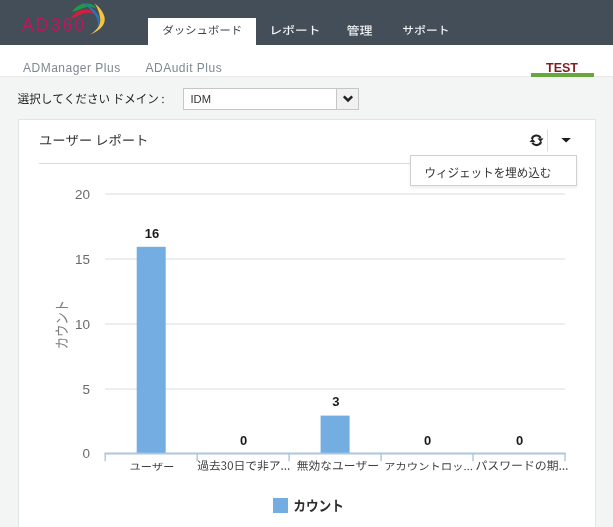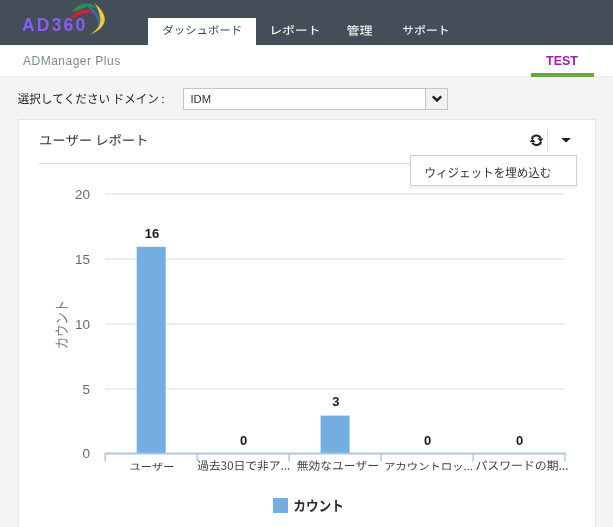--- a/index.html
+++ b/index.html
@@ -1,20 +1,20 @@
 <!DOCTYPE html>
 <html><head><meta charset="utf-8"><style>
 *{margin:0;padding:0;box-sizing:border-box}
 html,body{width:613px;height:527px;overflow:hidden;background:#f3f5f5;
 font-family:"Liberation Sans",sans-serif;position:relative}
 .abs{position:absolute}
 </style></head><body>
 <div class="abs" style="left:0;top:0;width:613px;height:45px;background:#434e58"></div>
 <div class="abs" style="left:147.5px;top:17.5px;width:108.5px;height:27.5px;background:#fff"></div>
-<div class="abs" style="left:22px;top:15px;color:#8b5cf6;font-size:17.5px;font-weight:bold;letter-spacing:2.2px;line-height:20px">AD360</div>
+<div class="abs" style="left:22px;top:15px;color:#be185d;font-size:17.5px;font-weight:normal;letter-spacing:2.2px;line-height:20px">AD360</div>
 <svg class="abs" style="left:60px;top:0" width="50" height="40" viewBox="0 0 50 40">
 <path d="M10.6,18.8 C13.6,12.9 19.2,9.5 24.8,9.4 C29.4,9.4 33.0,11.3 34.6,14.4 C30.8,12.3 26.4,12.1 22.2,13.9 C18.1,15.5 13.5,17.7 10.6,18.8 Z" fill="#d0203d"></path>
 <path d="M12.2,11.6 C15.8,6.2 21.8,3.1 27.4,3.5 C32.0,3.9 35.4,6.0 36.4,8.8 C32.0,6.2 27.2,6.0 22.6,8.2 C18.8,9.9 15.0,11.2 12.2,11.6 Z" fill="#1f9a46"></path>
 <path d="M34.6,3.6 C39.8,7.4 43.6,12.4 44.6,17.6 C45.6,23.6 41.4,30.6 29.6,34.8 C37.8,30.2 40.8,24.4 40.2,18.6 C39.6,13.2 37.4,7.8 34.6,3.6 Z" fill="#f4c43b"></path>
 <path d="M20.2,2.2 C27.0,3.8 33.6,8.2 37.4,13.8 C40.6,18.6 40.8,23.2 37.4,26.8 C38.8,22.2 37.4,18.0 34.0,13.7 C30.3,8.9 25.6,4.6 20.2,2.2 Z" fill="#2e71b8"></path>
 </svg>
 <svg class="abs" style="left:160.8px;top:23.2px;" width="81.7" height="13.8" viewBox="0 0 81.7 13.8">
     <g transform="translate(1.32,11.00) scale(0.11408,0.10641)">
       <path d="M87.5 -84.6 82.2 -82.4C85.0 -78.6 88.3 -73.0 90.5 -68.6L95.8 -71.0C94.0 -74.7 90.1 -81.0 87.5 -84.6ZM50.4 -76.2 41.3 -79.1C40.7 -76.5 39.1 -73.0 38.1 -71.2C33.5 -62.1 23.2 -47.0 6.0 -36.3L12.7 -31.2C23.9 -38.9 32.8 -48.7 39.2 -57.6H73.0C71.0 -49.4 65.9 -38.7 59.4 -29.9C52.4 -34.8 44.9 -39.7 38.3 -43.5L32.9 -37.9C39.3 -33.9 47.0 -28.7 54.1 -23.5C45.2 -13.8 32.3 -4.6 15.4 0.5L22.6 6.8C39.5 0.5 51.8 -8.7 60.7 -18.6C64.9 -15.4 68.6 -12.3 71.6 -9.6L77.5 -16.5C74.3 -19.1 70.4 -22.1 66.1 -25.2C73.6 -35.4 79.1 -47.1 81.8 -56.4C82.3 -58.0 83.3 -60.3 84.1 -61.7L79.4 -64.5L84.7 -66.9C82.6 -71.0 79.0 -77.0 76.5 -80.6L71.2 -78.3C73.9 -74.6 77.2 -68.7 79.2 -64.7L77.5 -65.7C75.9 -65.1 73.6 -64.8 70.9 -64.8H43.9L45.9 -68.3C46.9 -70.2 48.7 -73.6 50.4 -76.2Z M148.3 -57.6 141.0 -55.1C143.0 -50.6 147.7 -37.9 148.8 -33.4L156.2 -36.0C154.9 -40.4 150.0 -53.6 148.3 -57.6ZM184.5 -52.0 175.9 -54.7C174.4 -41.9 169.2 -29.2 162.1 -20.5C153.9 -10.2 141.2 -2.6 129.6 0.8L136.2 7.5C147.4 3.2 159.6 -4.5 168.8 -16.3C176.0 -25.3 180.3 -36.0 183.0 -47.0C183.4 -48.3 183.8 -49.9 184.5 -52.0ZM125.1 -52.6 117.7 -49.7C119.6 -46.2 125.1 -32.4 126.6 -27.2L134.2 -30.0C132.3 -35.2 127.1 -48.3 125.1 -52.6Z M230.1 -76.8 225.6 -70.1C231.5 -66.7 242.3 -59.5 247.1 -55.9L251.8 -62.7C247.5 -65.9 236.0 -73.5 230.1 -76.8ZM215.1 -5.3 219.7 2.8C229.0 0.9 242.8 -3.8 252.9 -9.6C268.8 -19.0 282.7 -31.9 291.3 -45.4L286.5 -53.6C278.4 -39.5 265.2 -26.5 248.6 -17.0C238.5 -11.2 226.1 -7.2 215.1 -5.3ZM215.0 -54.3 210.6 -47.5C216.6 -44.4 227.5 -37.4 232.4 -33.8L237.0 -40.8C232.6 -44.0 220.9 -51.1 215.0 -54.3Z M314.9 -9.1V-0.8C317.8 -1.0 320.1 -1.1 323.2 -1.1C328.1 -1.1 372.3 -1.1 378.0 -1.1C380.1 -1.1 383.8 -1.0 385.6 -0.9V-9.0C383.5 -8.8 379.9 -8.7 377.7 -8.7H367.9C369.3 -17.8 372.2 -37.7 373.0 -44.5C373.1 -45.3 373.4 -46.6 373.7 -47.6L367.6 -50.5C366.7 -50.1 364.2 -49.8 362.6 -49.8C357.1 -49.8 336.1 -49.8 332.2 -49.8C329.7 -49.8 326.7 -50.1 324.3 -50.4V-42.0C326.8 -42.1 329.4 -42.3 332.3 -42.3C335.1 -42.3 357.9 -42.3 364.1 -42.3C363.8 -36.6 360.9 -17.1 359.4 -8.7H323.2C320.2 -8.7 317.3 -8.9 314.9 -9.1Z M475.2 -79.0 469.9 -76.8C472.6 -73.0 475.8 -67.3 477.8 -63.2L483.2 -65.6C481.1 -69.7 477.7 -75.5 475.2 -79.0ZM487.0 -81.9 481.7 -79.6C484.5 -75.9 487.6 -70.5 489.8 -66.2L495.2 -68.6C493.3 -72.3 489.6 -78.2 487.0 -81.9ZM432.2 -36.7 425.2 -40.1C421.3 -32.0 412.7 -20.1 406.1 -13.9L413.0 -9.3C418.6 -15.4 428.0 -28.1 432.2 -36.7ZM474.0 -40.0 467.2 -36.4C472.5 -30.1 480.0 -17.6 483.9 -9.8L491.3 -13.9C487.3 -21.1 479.3 -33.6 474.0 -40.0ZM409.2 -60.2V-51.8C411.9 -52.0 414.7 -52.1 417.7 -52.1H445.5V-51.4C445.5 -46.6 445.5 -12.5 445.5 -7.0C445.4 -4.4 444.3 -3.2 441.6 -3.2C439.0 -3.2 434.4 -3.6 430.1 -4.4L430.8 3.6C434.8 4.0 440.8 4.3 445.0 4.3C451.0 4.3 453.6 1.6 453.6 -3.7C453.6 -10.8 453.6 -43.2 453.6 -51.4V-52.1H480.1C482.5 -52.1 485.5 -52.1 488.2 -51.9V-60.2C485.7 -59.9 482.4 -59.7 480.0 -59.7H453.6V-69.9C453.6 -72.1 453.9 -75.7 454.2 -77.1H444.8C445.2 -75.6 445.5 -72.2 445.5 -70.0V-59.7H417.7C414.5 -59.7 412.0 -59.9 409.2 -60.2Z M510.2 -43.3V-33.5C513.3 -33.8 518.6 -34.0 524.1 -34.0C531.6 -34.0 571.5 -34.0 579.0 -34.0C583.5 -34.0 587.7 -33.6 589.7 -33.5V-43.3C587.5 -43.1 583.9 -42.8 578.9 -42.8C571.5 -42.8 531.5 -42.8 524.1 -42.8C518.5 -42.8 513.2 -43.1 510.2 -43.3Z M665.6 -72.0 660.1 -69.5C663.4 -65.0 666.5 -59.5 669.0 -54.3L674.7 -56.9C672.4 -61.6 668.1 -68.3 665.6 -72.0ZM677.7 -77.0 672.2 -74.4C675.6 -70.0 678.8 -64.7 681.5 -59.4L687.1 -62.2C684.7 -66.8 680.3 -73.5 677.7 -77.0ZM630.5 -7.5C630.5 -3.8 630.3 1.1 629.9 4.3H639.5C639.2 1.1 638.9 -4.3 638.9 -7.5V-40.4C650.0 -37.0 667.3 -30.3 678.1 -24.4L681.6 -32.9C671.0 -38.2 652.1 -45.3 638.9 -49.3V-65.7C638.9 -68.7 639.2 -73.0 639.6 -76.1H629.7C630.3 -73.0 630.5 -68.5 630.5 -65.7C630.5 -57.3 630.5 -13.1 630.5 -7.5Z" fill="#39424a"></path>
     </g>
@@ -28,31 +28,32 @@
     <g transform="translate(1.57,11.82) scale(0.12958,0.11551)">
       <path d="M22.6 -43.8V8.5H31.6V5.4H75.6V8.4H85.0V-16.8H31.6V-22.7H78.0V-43.8ZM75.6 -1.7H31.6V-9.7H75.6ZM57.9 -85.0C55.8 -79.9 52.5 -74.9 48.6 -70.8V-77.1H24.1C25.1 -78.9 26.0 -80.8 26.8 -82.7L17.9 -85.0C14.8 -77.3 9.3 -69.4 3.3 -64.4C5.5 -63.2 9.2 -60.7 11.0 -59.2C13.9 -62.0 16.8 -65.5 19.4 -69.4H22.5C24.5 -66.0 26.4 -62.0 27.2 -59.4L35.7 -61.9C35.0 -63.9 33.6 -66.7 32.0 -69.4H47.3C45.8 -68.0 44.2 -66.6 42.6 -65.5L45.7 -63.9H45.2V-56.4H7.7V-37.1H16.6V-49.2H83.9V-37.1H93.2V-56.4H54.3V-63.9H54.2C55.8 -65.6 57.4 -67.4 59.0 -69.4H66.1C68.8 -66.0 71.4 -61.9 72.6 -59.2L81.2 -61.8C80.2 -63.9 78.4 -66.8 76.4 -69.4H96.0V-77.1H64.1C65.1 -79.0 66.1 -80.9 66.9 -82.8ZM31.6 -36.8H68.6V-29.7H31.6Z M149.2 -53.4H162.4V-42.4H149.2ZM170.5 -53.4H183.4V-42.4H170.5ZM149.2 -71.9H162.4V-61.0H149.2ZM170.5 -71.9H183.4V-61.0H170.5ZM132.3 -3.4V5.2H197.0V-3.4H171.2V-15.4H193.7V-24.0H171.2V-34.3H192.4V-80.0H140.6V-34.3H161.6V-24.0H139.7V-15.4H161.6V-3.4ZM103.0 -11.1 105.3 -1.4C114.4 -4.4 126.2 -8.4 137.1 -12.1L135.5 -21.1L125.0 -17.7V-40.5H134.7V-49.2H125.0V-69.3H136.2V-78.1H104.1V-69.3H116.0V-49.2H105.1V-40.5H116.0V-14.9C111.2 -13.4 106.7 -12.1 103.0 -11.1Z" fill="#f3f5f6"></path>
     </g>
   </svg>
 <svg class="abs" style="left:400.5px;top:23.2px;" width="48.9" height="13.8" viewBox="0 0 48.9 13.8">
     <g transform="translate(1.25,11.22) scale(0.11834,0.10769)">
       <path d="M6.3 -59.1V-48.2C7.9 -48.4 12.0 -48.6 16.7 -48.6H26.5V-33.6C26.5 -29.4 26.1 -25.3 26.0 -23.9H37.1C36.9 -25.3 36.6 -29.5 36.6 -33.6V-48.6H63.0V-44.6C63.0 -18.1 54.2 -9.5 35.5 -2.6L44.0 5.4C67.4 -5.1 73.2 -19.4 73.2 -45.2V-48.6H82.7C87.5 -48.6 91.0 -48.5 92.6 -48.3V-58.9C90.7 -58.6 87.5 -58.3 82.6 -58.3H73.2V-69.9C73.2 -73.9 73.6 -77.1 73.8 -78.6H62.5C62.7 -77.2 63.0 -73.9 63.0 -69.9V-58.3H36.6V-69.8C36.6 -73.5 37.0 -76.5 37.2 -77.8H25.9C26.3 -75.2 26.5 -72.3 26.5 -69.8V-58.3H16.7C12.1 -58.3 7.6 -58.8 6.3 -59.1Z M176.4 -74.4C176.4 -77.7 179.0 -80.4 182.3 -80.4C185.6 -80.4 188.3 -77.7 188.3 -74.4C188.3 -71.1 185.6 -68.4 182.3 -68.4C179.0 -68.4 176.4 -71.1 176.4 -74.4ZM171.1 -74.4C171.1 -68.2 176.1 -63.2 182.3 -63.2C188.5 -63.2 193.6 -68.2 193.6 -74.4C193.6 -80.6 188.5 -85.6 182.3 -85.6C176.1 -85.6 171.1 -80.6 171.1 -74.4ZM133.0 -36.3 124.1 -40.6C120.1 -32.3 111.8 -20.8 105.2 -14.6L113.8 -8.7C119.4 -14.7 128.6 -27.6 133.0 -36.3ZM175.3 -40.7 166.7 -36.0C171.8 -29.8 179.2 -17.5 183.3 -9.3L192.5 -14.5C188.5 -21.7 180.6 -34.3 175.3 -40.7ZM109.0 -61.4V-50.9C111.7 -51.1 114.9 -51.2 118.0 -51.2H144.7V-50.8C144.7 -46.0 144.7 -13.0 144.7 -8.3C144.6 -5.6 143.5 -4.6 140.9 -4.6C138.3 -4.6 133.8 -4.9 129.5 -5.7L130.4 4.2C134.9 4.7 140.8 4.9 145.5 4.9C152.1 4.9 154.9 1.8 154.9 -3.6C154.9 -11.3 154.9 -42.6 154.9 -50.8V-51.2H180.1C182.6 -51.2 186.0 -51.2 188.9 -51.0V-61.4C186.3 -61.0 182.6 -60.8 180.0 -60.8H154.9V-70.0C154.9 -72.3 155.4 -76.5 155.7 -77.9H143.9C144.3 -76.3 144.7 -72.5 144.7 -70.1V-60.8H117.9C114.8 -60.8 111.8 -61.1 109.0 -61.4Z M209.7 -44.6V-32.2C213.1 -32.5 219.1 -32.7 224.6 -32.7C233.9 -32.7 270.8 -32.7 279.0 -32.7C283.4 -32.7 288.0 -32.3 290.2 -32.2V-44.6C287.7 -44.4 283.8 -44.0 279.0 -44.0C270.9 -44.0 233.9 -44.0 224.6 -44.0C219.2 -44.0 213.0 -44.4 209.7 -44.6Z M332.7 -9.2C332.7 -5.3 332.4 0.1 331.9 3.6H344.2C343.7 0.0 343.4 -6.1 343.4 -9.2V-40.1C354.4 -36.5 370.7 -30.2 381.2 -24.5L385.7 -35.4C375.7 -40.3 356.7 -47.4 343.4 -51.4V-67.0C343.4 -70.5 343.8 -74.9 344.1 -78.2H331.8C332.4 -74.8 332.7 -70.2 332.7 -67.0C332.7 -58.6 332.7 -15.6 332.7 -9.2Z" fill="#f3f5f6"></path>
     </g>
   </svg>
 <div class="abs" style="left:0;top:45px;width:613px;height:32px;background:#fff;border-bottom:1px solid #e8eaea"></div>
-<div class="abs" style="left:0;top:45px;width:572px;height:32px;color:#7e8891;font-size:12px;line-height:32px;letter-spacing:0.5px">
+<div class="abs" style="left:0;top:52px;width:572px;height:32px;color:#7e8891;font-size:12px;line-height:32px;letter-spacing:0.5px">
     <span style="position:absolute;left:23px">ADManager Plus</span>
-    <span style="position:absolute;left:546px;color:#a21caf;font-weight:bold;font-size:12.5px;letter-spacing:0px">TEST</span>
+    <span style="position:absolute;left:145.5px">ADAudit Plus</span>
+    <span style="position:absolute;left:546px;color:#7f1d1d;font-weight:bold;font-size:12.5px;letter-spacing:0px">TEST</span>
   </div>
 <div class="abs" style="left:531px;top:73px;width:63px;height:4px;background:#68a73e"></div>
 <svg class="abs" style="left:16.1px;top:91.4px;" width="149.8" height="15.2" viewBox="0 0 149.8 15.2">
     <g transform="translate(1.61,12.20) scale(0.11554,0.12148)">
       <path d="M5.0 -77.8C10.8 -72.9 17.3 -65.6 20.0 -60.7L26.3 -64.9C23.4 -69.9 16.8 -76.9 10.8 -81.6ZM68.0 -15.9C74.9 -12.3 82.2 -7.6 86.3 -3.9L93.6 -7.1C88.9 -10.9 80.6 -15.7 73.4 -19.2ZM49.6 -19.4C45.1 -15.4 37.7 -11.5 30.9 -8.9C32.5 -7.8 35.2 -5.4 36.4 -4.2C43.1 -7.3 51.1 -12.2 56.3 -17.1ZM23.9 -44.5H4.5V-37.5H16.8V-11.4C12.4 -7.3 7.5 -3.0 3.4 0.0L7.3 7.2C12.1 2.7 16.6 -1.6 20.9 -6.0C27.1 2.0 36.3 5.5 49.6 6.0C60.9 6.4 82.8 6.2 94.2 5.8C94.5 3.6 95.6 0.3 96.5 -1.4C84.3 -0.6 60.7 -0.3 49.4 -0.7C37.6 -1.2 28.7 -4.6 23.9 -12.1ZM69.7 -49.0V-41.7H53.3V-49.0H46.2V-41.7H31.4V-35.9H46.2V-26.4H28.2V-20.5H95.2V-26.4H76.9V-35.9H92.1V-41.7H76.9V-49.0ZM53.3 -35.9H69.7V-26.4H53.3ZM31.8 -68.4V-57.9C31.8 -51.8 33.8 -50.3 41.2 -50.3C42.7 -50.3 52.1 -50.3 53.7 -50.3C58.9 -50.3 60.8 -52.0 61.5 -58.5C59.6 -58.9 57.2 -59.7 55.9 -60.6C55.6 -56.2 55.2 -55.6 52.8 -55.6C50.9 -55.6 43.3 -55.6 41.9 -55.6C38.7 -55.6 38.2 -56.0 38.2 -57.9V-63.1H58.0V-80.1H30.1V-74.9H51.5V-68.4ZM64.7 -68.4V-58.0C64.7 -51.8 66.8 -50.3 74.3 -50.3C75.9 -50.3 86.1 -50.3 87.8 -50.3C93.1 -50.3 95.1 -52.1 95.7 -58.8C93.9 -59.3 91.5 -60.0 90.2 -61.0C89.8 -56.3 89.4 -55.6 86.9 -55.6C84.8 -55.6 76.6 -55.6 75.0 -55.6C71.7 -55.6 71.1 -56.0 71.1 -58.0V-63.1H90.7V-80.1H62.8V-74.9H84.1V-68.4Z M145.6 -78.3V-44.2C145.6 -29.2 144.4 -10.2 131.7 3.0C133.3 3.9 136.2 6.6 137.4 8.0C149.4 -4.3 152.3 -22.7 152.9 -37.9H165.4C169.8 -16.9 178.0 -0.1 192.5 8.2C193.7 6.1 196.1 3.1 197.8 1.6C184.7 -5.0 176.8 -20.0 172.8 -37.9H192.3V-78.3ZM153.0 -71.2H184.8V-45.0H153.0ZM103.3 -31.2 105.2 -23.9 119.6 -27.5V-1.1C119.6 0.5 119.0 1.0 117.4 1.1C116.0 1.1 111.1 1.2 105.7 1.0C106.7 3.0 107.8 6.1 108.1 8.0C115.7 8.0 120.1 7.8 122.9 6.6C125.7 5.4 126.8 3.4 126.8 -1.1V-29.3L141.2 -33.0L140.5 -39.8L126.8 -36.5V-56.6H140.5V-63.6H126.8V-84.0H119.6V-63.6H104.6V-56.6H119.6V-34.8Z M234.0 -77.9 223.9 -78.0C224.5 -75.1 224.7 -71.5 224.7 -67.8C224.7 -57.3 223.7 -32.0 223.7 -17.2C223.7 -0.9 233.6 5.1 248.0 5.1C270.0 5.1 282.9 -7.5 289.8 -17.0L284.1 -23.8C276.9 -13.4 266.6 -3.1 248.3 -3.1C238.8 -3.1 231.9 -7.0 231.9 -18.0C231.9 -32.9 232.6 -56.5 233.1 -67.8C233.2 -71.1 233.5 -74.6 234.0 -77.9Z M308.5 -66.4 309.4 -57.7C320.2 -60.0 345.7 -62.4 356.4 -63.6C347.2 -58.1 337.7 -45.4 337.7 -29.8C337.7 -7.5 358.8 2.4 377.3 3.1L380.2 -5.2C363.9 -5.8 345.7 -12.0 345.7 -31.6C345.7 -43.4 354.4 -58.6 368.6 -63.2C373.7 -64.7 382.5 -64.8 388.2 -64.8V-72.8C381.5 -72.5 372.1 -72.0 361.2 -71.0C342.8 -69.5 323.9 -67.6 317.4 -66.9C315.5 -66.7 312.3 -66.5 308.5 -66.4Z M470.4 -73.8 463.0 -80.4C461.8 -78.5 459.3 -75.7 457.3 -73.7C450.5 -66.8 435.3 -54.8 427.8 -48.5C418.8 -40.9 417.6 -36.6 427.1 -28.7C436.4 -21.0 451.6 -8.0 458.6 -0.8C461.1 1.6 463.4 4.1 465.5 6.5L472.6 -0.1C462.0 -10.7 444.3 -25.0 435.2 -32.4C428.8 -37.8 428.9 -39.4 434.9 -44.5C442.3 -50.7 456.7 -62.1 463.5 -68.1C465.2 -69.5 468.3 -72.1 470.4 -73.8Z M550.7 -46.8V-39.3C556.9 -40.0 563.0 -40.4 569.3 -40.4C575.1 -40.4 581.0 -39.9 586.1 -39.2L586.3 -46.8C580.9 -47.4 574.9 -47.7 569.0 -47.7C562.6 -47.7 556.0 -47.3 550.7 -46.8ZM552.8 -22.5 545.3 -23.2C544.4 -19.0 543.8 -15.2 543.8 -11.4C543.8 -1.5 552.4 3.4 568.2 3.4C575.5 3.4 582.1 2.7 587.5 1.9L587.8 -6.2C581.7 -4.9 574.8 -4.2 568.3 -4.2C554.0 -4.2 551.4 -8.8 551.4 -13.5C551.4 -16.1 551.9 -19.2 552.8 -22.5ZM575.5 -74.2 570.2 -71.9C572.9 -68.1 576.3 -62.1 578.3 -58.0L583.7 -60.4C581.7 -64.5 578.1 -70.6 575.5 -74.2ZM586.5 -78.3 581.3 -76.0C584.1 -72.2 587.4 -66.5 589.6 -62.1L595.0 -64.5C593.1 -68.3 589.2 -74.5 586.5 -78.3ZM519.1 -60.6C515.5 -60.6 511.9 -60.7 507.1 -61.3L507.4 -53.5C511.0 -53.3 514.6 -53.1 519.0 -53.1C521.8 -53.1 524.9 -53.2 528.2 -53.4C527.4 -49.8 526.5 -46.0 525.6 -42.7C521.9 -28.6 514.8 -8.3 508.8 2.0L517.6 5.0C522.8 -5.9 529.6 -26.6 533.2 -40.8C534.4 -45.2 535.4 -49.8 536.4 -54.2C543.4 -55.0 550.7 -56.1 557.2 -57.6V-65.4C551.1 -63.9 544.5 -62.7 538.0 -61.9L539.5 -69.3C539.9 -71.3 540.7 -75.1 541.3 -77.2L531.7 -78.0C531.9 -76.0 531.8 -72.6 531.4 -69.8C531.1 -67.8 530.6 -64.6 529.9 -61.1C526.0 -60.8 522.4 -60.6 519.1 -60.6Z M631.2 -31.2 623.4 -33.0C620.6 -27.1 618.6 -21.9 618.6 -16.4C618.6 -2.8 630.6 4.1 649.6 4.2C660.7 4.2 669.2 3.1 675.4 2.0L675.8 -6.0C668.8 -4.4 660.2 -3.4 650.0 -3.5C635.2 -3.6 626.5 -7.8 626.5 -17.3C626.5 -22.1 628.2 -26.4 631.2 -31.2ZM615.8 -63.1 616.0 -55.1C631.7 -53.8 646.1 -53.8 658.0 -54.9C661.4 -46.6 666.2 -37.8 670.1 -32.1C666.5 -32.5 659.1 -33.1 653.5 -33.6L652.9 -26.9C660.1 -26.4 672.2 -25.3 677.0 -24.2L681.1 -29.8C679.6 -31.5 678.1 -33.2 676.7 -35.1C673.0 -40.3 668.6 -48.0 665.5 -55.7C672.2 -56.6 680.1 -58.0 686.2 -59.8L685.3 -67.6C678.5 -65.3 670.2 -63.7 663.0 -62.7C661.0 -68.5 659.2 -75.1 658.4 -79.8L649.9 -78.7C650.8 -76.1 651.7 -73.0 652.4 -70.9L655.4 -61.9C644.4 -61.1 630.5 -61.3 615.8 -63.1Z M722.3 -69.8 712.6 -70.0C713.2 -67.6 713.3 -63.4 713.3 -61.1C713.3 -55.3 713.4 -43.1 714.4 -34.4C717.1 -8.5 726.2 0.9 735.7 0.9C742.4 0.9 748.5 -4.9 754.5 -21.9L748.2 -29.0C745.6 -19.0 740.9 -8.6 735.8 -8.6C728.7 -8.6 723.8 -19.7 722.2 -36.4C721.5 -44.7 721.4 -53.8 721.5 -60.1C721.5 -62.7 721.9 -67.4 722.3 -69.8ZM774.4 -67.0 766.6 -64.3C776.2 -52.6 782.2 -32.1 784.0 -14.0L792.0 -17.3C790.5 -34.2 783.3 -55.4 774.4 -67.0Z M888.0 -72.0 882.5 -69.5C885.8 -65.0 888.9 -59.5 891.4 -54.3L897.1 -56.9C894.8 -61.6 890.5 -68.3 888.0 -72.0ZM900.1 -77.0 894.6 -74.4C898.0 -70.0 901.2 -64.7 903.9 -59.4L909.5 -62.2C907.1 -66.8 902.7 -73.5 900.1 -77.0ZM852.9 -7.5C852.9 -3.8 852.7 1.1 852.3 4.3H861.9C861.6 1.1 861.3 -4.3 861.3 -7.5V-40.4C872.4 -37.0 889.7 -30.3 900.5 -24.4L904.0 -32.9C893.4 -38.2 874.5 -45.3 861.3 -49.3V-65.7C861.3 -68.7 861.6 -73.0 862.0 -76.1H852.1C852.7 -73.0 852.9 -68.5 852.9 -65.7C852.9 -57.3 852.9 -13.1 852.9 -7.5Z M950.5 -61.1 945.3 -54.8C954.9 -48.8 966.1 -40.6 973.5 -34.6C963.6 -22.5 951.3 -11.4 933.8 -3.2L940.7 3.0C958.1 -6.0 970.5 -17.9 979.9 -29.2C988.5 -21.8 996.1 -14.7 1003.5 -6.2L1009.8 -13.1C1002.7 -20.8 994.1 -28.6 985.1 -36.0C991.8 -45.7 996.8 -56.7 1000.1 -65.5C1000.9 -67.6 1002.3 -71.0 1003.4 -72.8L994.2 -76.0C993.8 -73.8 992.9 -70.6 992.2 -68.6C989.2 -60.1 985.1 -50.6 978.6 -41.3C970.7 -47.4 959.1 -55.6 950.5 -61.1Z M1031.0 -36.1 1035.0 -28.3C1048.9 -32.6 1062.6 -38.6 1073.1 -44.6V-7.6C1073.1 -3.8 1072.8 1.2 1072.5 3.1H1082.3C1081.9 1.1 1081.7 -3.8 1081.7 -7.6V-49.8C1091.9 -56.6 1101.1 -64.2 1108.7 -72.1L1102.0 -78.3C1095.1 -70.0 1085.1 -61.3 1074.7 -54.8C1063.6 -47.8 1048.3 -40.8 1031.0 -36.1Z M1145.1 -73.3 1139.4 -67.2C1146.8 -62.2 1159.3 -51.5 1164.3 -46.3L1170.6 -52.6C1165.0 -58.2 1152.2 -68.6 1145.1 -73.3ZM1136.5 -6.3 1141.8 1.9C1158.4 -1.2 1171.1 -7.3 1181.1 -13.6C1196.2 -23.1 1207.9 -36.7 1214.7 -49.2L1209.9 -57.7C1204.1 -45.4 1191.9 -30.6 1176.5 -20.9C1167.0 -15.0 1154.0 -8.9 1136.5 -6.3Z M1258.7 -39.0C1262.3 -39.0 1265.3 -41.8 1265.3 -46.0C1265.3 -50.1 1262.3 -53.0 1258.7 -53.0C1255.0 -53.0 1252.1 -50.1 1252.1 -46.0C1252.1 -41.8 1255.0 -39.0 1258.7 -39.0ZM1258.7 1.3C1262.3 1.3 1265.3 -1.5 1265.3 -5.6C1265.3 -9.8 1262.3 -12.6 1258.7 -12.6C1255.0 -12.6 1252.1 -9.8 1252.1 -5.6C1252.1 -1.5 1255.0 1.3 1258.7 1.3Z" fill="#222"></path>
     </g>
   </svg>
-<div class="abs" style="left:183px;top:88px;width:265px;height:22px;background:#fff;border:1px solid #c6c6c6">
+<div class="abs" style="left:183px;top:88px;width:176px;height:22px;background:#fff;border:1px solid #c6c6c6">
     <span style="position:absolute;left:6.5px;top:4px;font-size:11.2px;color:#333">IDM</span>
     <span style="position:absolute;right:0;top:0;width:22px;height:20px;background:#f1f1f1;border-left:1px solid #c6c6c6"><svg width="22" height="20" viewBox="0 0 22 20">
         <path d="M6.8 7.4 L11 11.4 L15.2 7.4" fill="none" stroke="#222" stroke-width="2.5"></path>
       </svg></span>
   </div>
 <div class="abs" style="left:18px;top:119px;width:578px;height:409px;background:#fff;border:1px solid #e2e5e5"></div>
 <svg class="abs" style="left:37.8px;top:132.4px;" width="110.4" height="15.9" viewBox="0 0 110.4 15.9">
     <g transform="translate(0.95,13.07) scale(0.13313,0.13034)">
       <path d="M7.9 -14.8V-5.7C11.0 -6.0 13.9 -6.1 16.7 -6.1H84.2C86.2 -6.1 89.9 -6.0 92.5 -5.7V-14.8C90.0 -14.5 87.2 -14.2 84.2 -14.2H70.6C72.3 -24.9 76.5 -51.6 77.6 -61.0C77.7 -61.8 78.0 -63.3 78.4 -64.3L71.7 -67.5C70.5 -67.0 67.5 -66.6 65.5 -66.6C58.4 -66.6 33.3 -66.6 28.6 -66.6C25.3 -66.6 22.1 -66.8 19.1 -67.2V-58.3C22.3 -58.5 25.0 -58.7 28.7 -58.7C33.4 -58.7 59.3 -58.7 68.1 -58.7C67.8 -51.7 63.6 -24.9 61.8 -14.2H16.7C13.9 -14.2 10.9 -14.4 7.9 -14.8Z M110.2 -43.3V-33.5C113.3 -33.8 118.6 -34.0 124.1 -34.0C131.6 -34.0 171.5 -34.0 179.0 -34.0C183.5 -34.0 187.7 -33.6 189.7 -33.5V-43.3C187.5 -43.1 183.9 -42.8 178.9 -42.8C171.5 -42.8 131.5 -42.8 124.1 -42.8C118.5 -42.8 113.2 -43.1 110.2 -43.3Z M279.7 -76.3 274.9 -74.8C276.8 -71.0 279.1 -65.0 280.6 -60.7L285.5 -62.4C284.2 -66.5 281.5 -72.7 279.7 -76.3ZM289.6 -79.3 284.8 -77.8C286.8 -74.1 289.1 -68.3 290.7 -63.9L295.6 -65.5C294.2 -69.6 291.5 -75.7 289.6 -79.3ZM204.9 -56.0V-47.3C206.0 -47.4 210.5 -47.7 214.9 -47.7H225.7V-31.5C225.7 -27.7 225.3 -23.4 225.2 -22.5H234.1C234.0 -23.4 233.7 -27.8 233.7 -31.5V-47.7H262.1V-43.5C262.1 -15.5 253.1 -6.9 234.9 0.0L241.6 6.4C264.4 -3.8 270.2 -17.6 270.2 -44.2V-47.7H281.2C285.6 -47.7 289.2 -47.5 290.3 -47.4V-55.9C288.9 -55.6 285.6 -55.3 281.1 -55.3H270.2V-67.8C270.2 -71.8 270.6 -75.0 270.7 -76.0H261.7C261.8 -75.1 262.1 -71.8 262.1 -67.8V-55.3H233.7V-68.2C233.7 -71.6 234.0 -74.5 234.1 -75.4H225.2C225.5 -73.1 225.7 -70.3 225.7 -68.1V-55.3H214.9C210.7 -55.3 205.8 -55.8 204.9 -56.0Z M310.2 -43.3V-33.5C313.3 -33.8 318.6 -34.0 324.1 -34.0C331.6 -34.0 371.5 -34.0 379.0 -34.0C383.5 -34.0 387.7 -33.6 389.7 -33.5V-43.3C387.5 -43.1 383.9 -42.8 378.9 -42.8C371.5 -42.8 331.5 -42.8 324.1 -42.8C318.5 -42.8 313.2 -43.1 310.2 -43.3Z M444.6 -3.2 450.4 1.8C452.0 0.8 453.5 0.3 454.6 0.0C479.5 -7.2 500.1 -19.6 513.1 -35.7L508.6 -42.7C496.2 -26.6 473.0 -13.4 453.9 -8.6C453.9 -13.7 453.9 -55.8 453.9 -65.3C453.9 -68.2 454.2 -71.9 454.6 -74.4H444.7C445.1 -72.4 445.6 -67.9 445.6 -65.3C445.6 -55.8 445.6 -14.3 445.6 -8.1C445.6 -6.1 445.3 -4.8 444.6 -3.2Z M597.9 -73.9C597.9 -77.4 600.7 -80.3 604.2 -80.3C607.8 -80.3 610.7 -77.4 610.7 -73.9C610.7 -70.3 607.8 -67.5 604.2 -67.5C600.7 -67.5 597.9 -70.3 597.9 -73.9ZM593.3 -73.9C593.3 -67.8 598.2 -63.0 604.2 -63.0C610.3 -63.0 615.2 -67.8 615.2 -73.9C615.2 -79.9 610.3 -84.9 604.2 -84.9C598.2 -84.9 593.3 -79.9 593.3 -73.9ZM554.6 -36.7 547.6 -40.1C543.7 -32.0 535.1 -20.1 528.5 -13.9L535.4 -9.3C541.0 -15.4 550.4 -28.1 554.6 -36.7ZM596.4 -40.0 589.6 -36.4C594.9 -30.1 602.4 -17.6 606.3 -9.8L613.7 -13.9C609.7 -21.1 601.7 -33.6 596.4 -40.0ZM531.6 -60.2V-51.8C534.3 -52.0 537.1 -52.1 540.1 -52.1H567.9V-51.4C567.9 -46.6 567.9 -12.5 567.9 -7.0C567.8 -4.4 566.7 -3.2 564.0 -3.2C561.4 -3.2 556.8 -3.6 552.5 -4.4L553.2 3.6C557.2 4.0 563.2 4.3 567.4 4.3C573.4 4.3 576.0 1.6 576.0 -3.7C576.0 -10.8 576.0 -43.2 576.0 -51.4V-52.1H602.5C604.9 -52.1 607.9 -52.1 610.6 -51.9V-60.2C608.1 -59.9 604.8 -59.7 602.4 -59.7H576.0V-69.9C576.0 -72.1 576.3 -75.7 576.6 -77.1H567.2C567.6 -75.6 567.9 -72.2 567.9 -70.0V-59.7H540.1C536.9 -59.7 534.4 -59.9 531.6 -60.2Z M632.6 -43.3V-33.5C635.7 -33.8 641.0 -34.0 646.5 -34.0C654.0 -34.0 693.9 -34.0 701.4 -34.0C705.9 -34.0 710.1 -33.6 712.1 -33.5V-43.3C709.9 -43.1 706.3 -42.8 701.3 -42.8C693.9 -42.8 653.9 -42.8 646.5 -42.8C640.9 -42.8 635.6 -43.1 632.6 -43.3Z M756.1 -8.8C756.1 -5.1 755.9 -0.2 755.4 3.0H765.1C764.7 -0.3 764.5 -5.7 764.5 -8.8L764.4 -41.8C775.5 -38.3 792.8 -31.6 803.7 -25.7L807.1 -34.2C796.6 -39.5 777.6 -46.7 764.4 -50.7V-67.0C764.4 -70.0 764.8 -74.3 765.1 -77.4H755.3C755.9 -74.3 756.1 -69.8 756.1 -67.0C756.1 -58.6 756.1 -14.4 756.1 -8.8Z" fill="#333"></path>
     </g>

